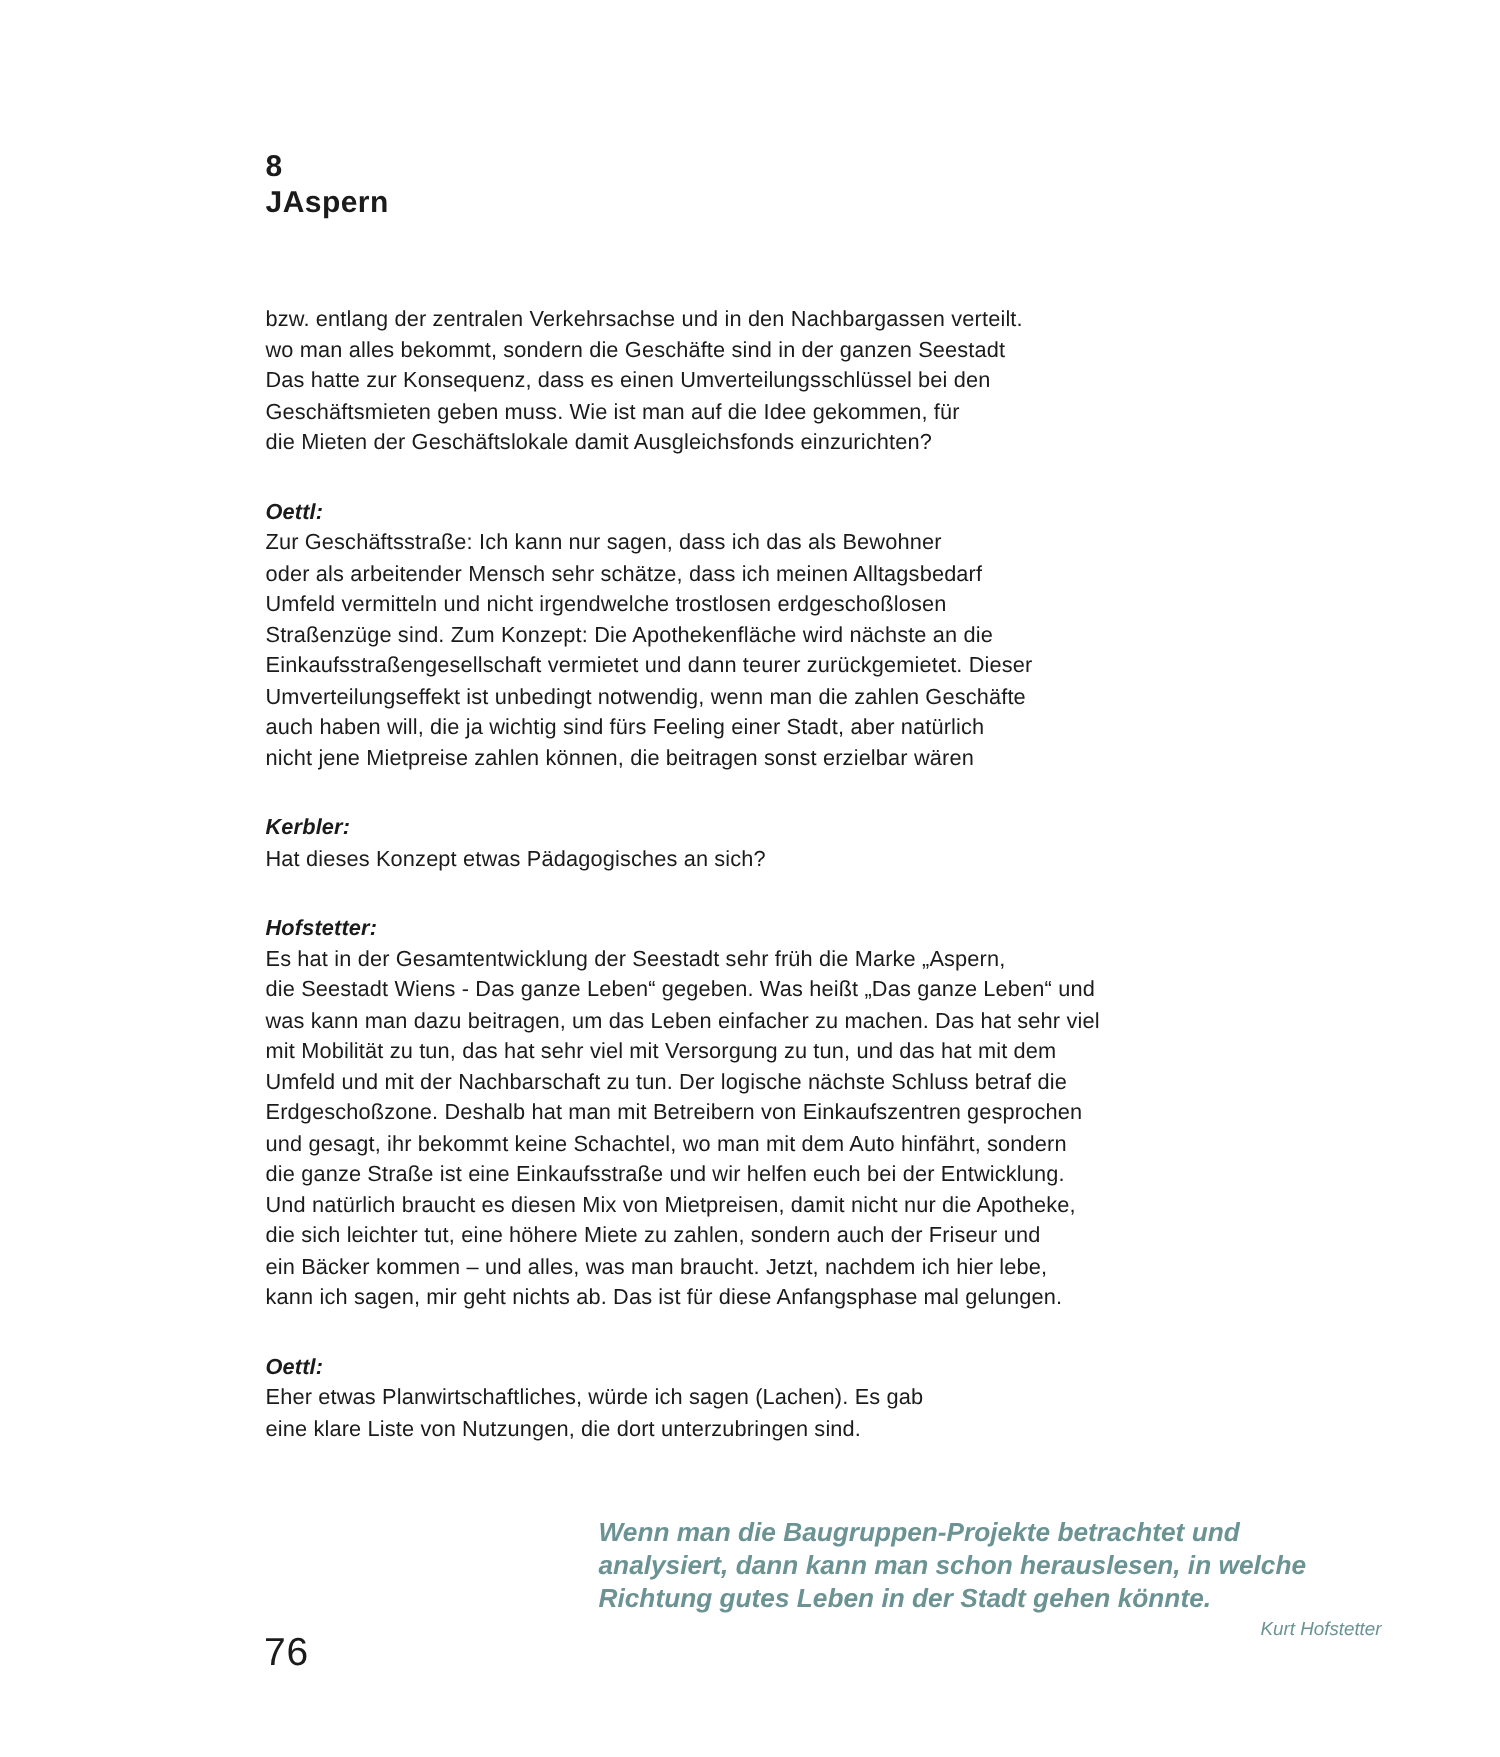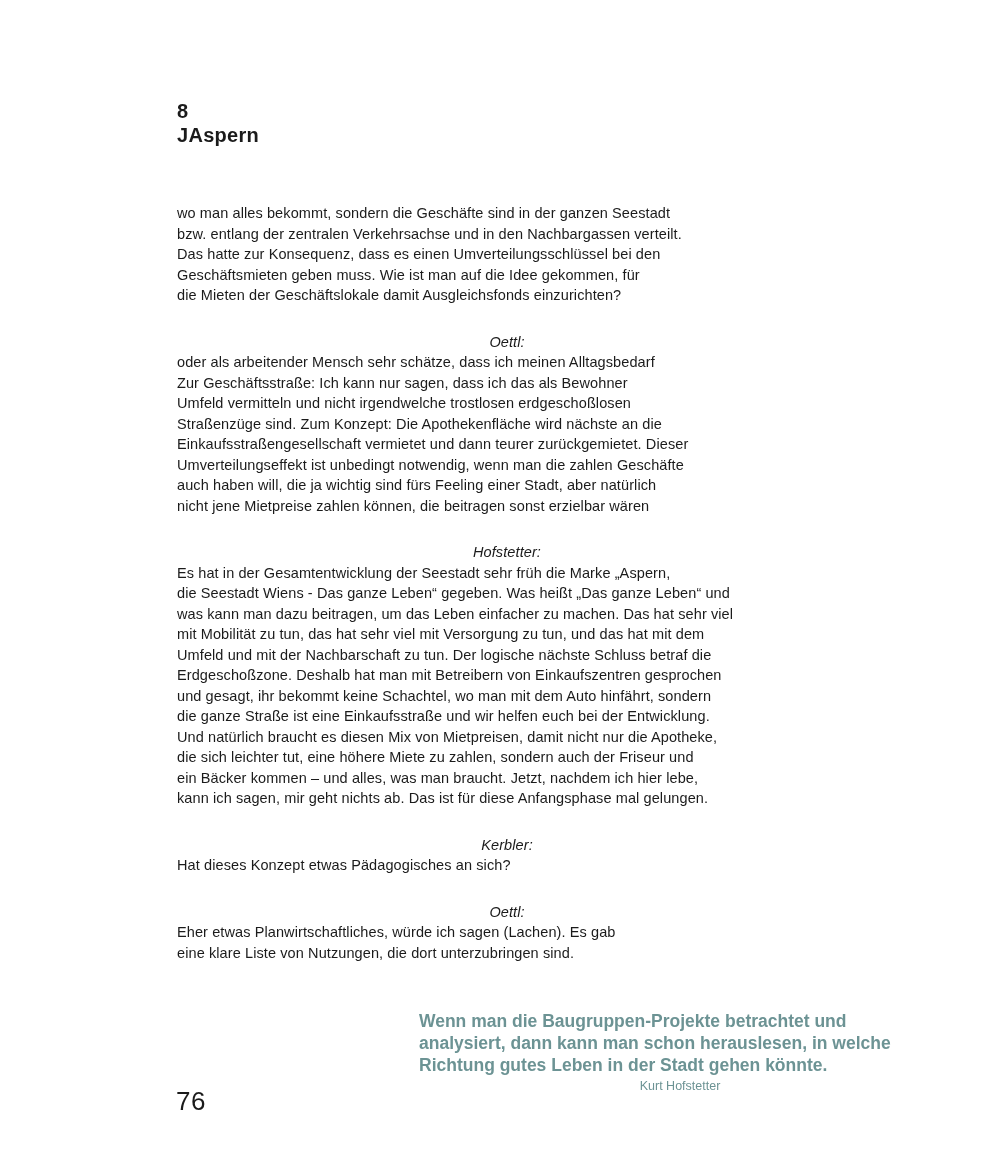--- a/index.html
+++ b/index.html
@@ -28,42 +28,41 @@
     left: 177px;
     top: 203px;
     width: 660px;
     font-size: 14.5px;
     line-height: 20.5px;
     letter-spacing: 0.1px;
   }
   .block { margin-bottom: 26px; }
   .block:last-child { margin-bottom: 0; }
   .speaker {
-    font-weight: normal;
+    font-weight: bold;
     font-style: italic;
-    text-align: center;
   }
   .line { white-space: pre; }
 
   .pull-quote {
     position: absolute;
     left: 399px;
     top: 1011px;
     width: 522px;
     color: var(--quote-color, #6c9394);
     font-weight: bold;
+    font-style: italic;
     font-size: 17.5px;
     line-height: 21.8px;
-    margin-left: 20px;
   }
   .pull-quote .attribution {
     font-weight: normal;
     font-size: 12.5px;
     line-height: 15px;
-    text-align: center;
+    text-align: right;
     margin-top: 3px;
   }
 
   .page-number {
     position: absolute;
     left: 176px;
     top: 1086px;
     font-size: 26px;
     letter-spacing: 0.5px;
   }
@@ -74,63 +73,63 @@
 <div class="page">
 
   <header class="chapter-header">
     <div class="chapter-number">8</div>
     <div class="chapter-title">JAspern</div>
   </header>
 
   <main class="text-column">
 
     <div class="block paragraph">
+        <div class="line">bzw. entlang der zentralen Verkehrsachse und in den Nachbargassen verteilt.</div>
         <div class="line">wo man alles bekommt, sondern die Geschäfte sind in der ganzen Seestadt</div>
-        <div class="line">bzw. entlang der zentralen Verkehrsachse und in den Nachbargassen verteilt.</div>
         <div class="line">Das hatte zur Konsequenz, dass es einen Umverteilungsschlüssel bei den</div>
         <div class="line">Geschäftsmieten geben muss. Wie ist man auf die Idee gekommen, für</div>
         <div class="line">die Mieten der Geschäftslokale damit Ausgleichsfonds einzurichten?</div>
       </div>
 
     <section class="block speech">
       <div class="speaker">Oettl:</div>
       <div class="speech-lines">
+          <div class="line">Zur Geschäftsstraße: Ich kann nur sagen, dass ich das als Bewohner</div>
           <div class="line">oder als arbeitender Mensch sehr schätze, dass ich meinen Alltagsbedarf</div>
-          <div class="line">Zur Geschäftsstraße: Ich kann nur sagen, dass ich das als Bewohner</div>
           <div class="line">Umfeld vermitteln und nicht irgendwelche trostlosen erdgeschoßlosen</div>
           <div class="line">Straßenzüge sind. Zum Konzept: Die Apothekenfläche wird nächste an die</div>
           <div class="line">Einkaufsstraßengesellschaft vermietet und dann teurer zurückgemietet. Dieser</div>
           <div class="line">Umverteilungseffekt ist unbedingt notwendig, wenn man die zahlen Geschäfte</div>
           <div class="line">auch haben will, die ja wichtig sind fürs Feeling einer Stadt, aber natürlich</div>
           <div class="line">nicht jene Mietpreise zahlen können, die beitragen sonst erzielbar wären</div>
+        </div>
+    </section>
+
+    <section class="block speech">
+      <div class="speaker">Kerbler:</div>
+      <div class="speech-lines">
+          <div class="line">Hat dieses Konzept etwas Pädagogisches an sich?</div>
         </div>
     </section>
 
     <section class="block speech">
       <div class="speaker">Hofstetter:</div>
       <div class="speech-lines">
           <div class="line">Es hat in der Gesamtentwicklung der Seestadt sehr früh die Marke „Aspern,</div>
           <div class="line">die Seestadt Wiens - Das ganze Leben“ gegeben. Was heißt „Das ganze Leben“ und</div>
           <div class="line">was kann man dazu beitragen, um das Leben einfacher zu machen. Das hat sehr viel</div>
           <div class="line">mit Mobilität zu tun, das hat sehr viel mit Versorgung zu tun, und das hat mit dem</div>
           <div class="line">Umfeld und mit der Nachbarschaft zu tun. Der logische nächste Schluss betraf die</div>
           <div class="line">Erdgeschoßzone. Deshalb hat man mit Betreibern von Einkaufszentren gesprochen</div>
           <div class="line">und gesagt, ihr bekommt keine Schachtel, wo man mit dem Auto hinfährt, sondern</div>
           <div class="line">die ganze Straße ist eine Einkaufsstraße und wir helfen euch bei der Entwicklung.</div>
           <div class="line">Und natürlich braucht es diesen Mix von Mietpreisen, damit nicht nur die Apotheke,</div>
           <div class="line">die sich leichter tut, eine höhere Miete zu zahlen, sondern auch der Friseur und</div>
           <div class="line">ein Bäcker kommen – und alles, was man braucht. Jetzt, nachdem ich hier lebe,</div>
           <div class="line">kann ich sagen, mir geht nichts ab. Das ist für diese Anfangsphase mal gelungen.</div>
-        </div>
-    </section>
-
-    <section class="block speech">
-      <div class="speaker">Kerbler:</div>
-      <div class="speech-lines">
-          <div class="line">Hat dieses Konzept etwas Pädagogisches an sich?</div>
         </div>
     </section>
 
     <section class="block speech">
       <div class="speaker">Oettl:</div>
       <div class="speech-lines">
           <div class="line">Eher etwas Planwirtschaftliches, würde ich sagen (Lachen). Es gab</div>
           <div class="line">eine klare Liste von Nutzungen, die dort unterzubringen sind.</div>
         </div>
     </section>

